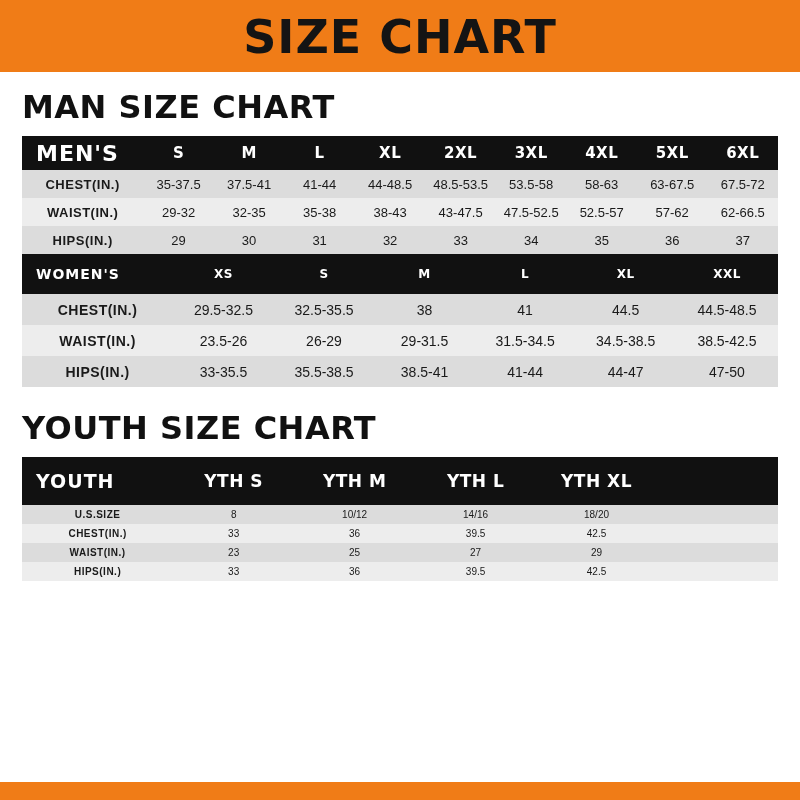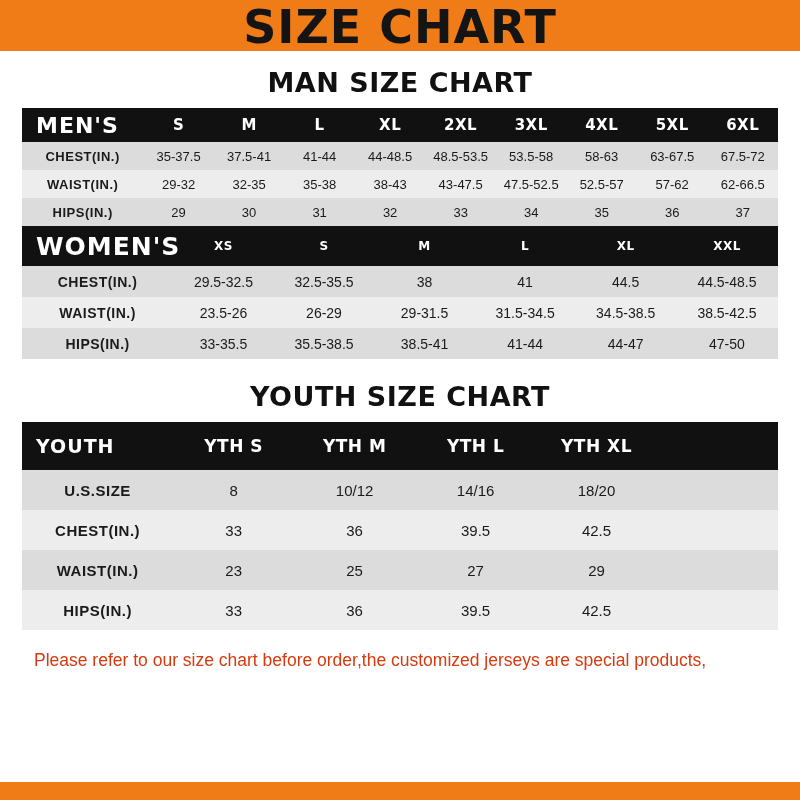--- a/index.html
+++ b/index.html
@@ -16,44 +16,44 @@
   .page {
     position: relative;
     width: 800px;
     height: 800px;
     background: #ffffff;
     box-sizing: border-box;
   }
   
   .banner {
     position: relative;
-    height: 51px;
+    height: 72px;
     background: #f07c17;
     display: flex;
     align-items: center;
     justify-content: center;
   }
   .banner-title {
     font-family: "DejaVu Sans", sans-serif;
     font-weight: bold;
     font-size: 46px;
     letter-spacing: 1px;
     color: #141414;
     line-height: 1;
     margin-top: 2px;
   }
   .content {
     padding: 0 22px;
     box-sizing: border-box;
   }
   .section-title {
-    text-align: center;
+    text-align: left;
     font-family: "DejaVu Sans", sans-serif;
     font-weight: bold;
-    font-size: 27px;
+    font-size: 32px;
     color: #111111;
     letter-spacing: 0.5px;
   }
   .t1-title { margin: 16px 0 10px 0; }
   .t2-title { margin: 22px 0 10px 0; }
   .t3-title { margin: 22px 0 10px 0; }
 
   table.size-table {
     width: 100%;
     border-collapse: collapse;
@@ -86,24 +86,24 @@
   table.size-table tbody tr.odd td { background: #dcdcdc; }
   table.size-table tbody tr.even td { background: #ededed; }
   table.size-table tbody td.row-label {
     font-weight: bold;
     letter-spacing: 0.5px;
   }
   
   table.women-table th,
   table.women-table td { height: 31px; font-size: 14px; }
   table.women-table thead th { height: 40px; font-size: 12px; }
-  table.women-table thead th.row-head { font-size: 25px; margin-top: 12px; }
+  table.women-table thead th.row-head { font-size: 14px; margin-top: 12px; }
 
   table.youth-table th,
-  table.youth-table td { height: 40px; font-size: 15px; }
+  table.youth-table td { height: 19px; font-size: 10px; }
   table.youth-table thead th { height: 48px; font-size: 17px; }
   table.youth-table thead th.row-head { font-size: 19px; }
 
   .notice {
     margin: 18px 12px 0 12px;
     color: #d63a0e;
     font-size: 17.5px;
     line-height: 1.45;
     font-family: "Liberation Sans", sans-serif;
   }
@@ -298,19 +298,18 @@
           <td>33</td>
           <td>36</td>
           <td>39.5</td>
           <td>42.5</td>
           <td></td>
         </tr>
       </tbody>
     </table>
 
     <div class="notice">
-      <div>Please refer to our size chart before order,the customized jerseys are special products,</div>
     </div>
 
   </div>
 
   <div class="bottom-bar"></div>
 </div>
 
 </body></html>

